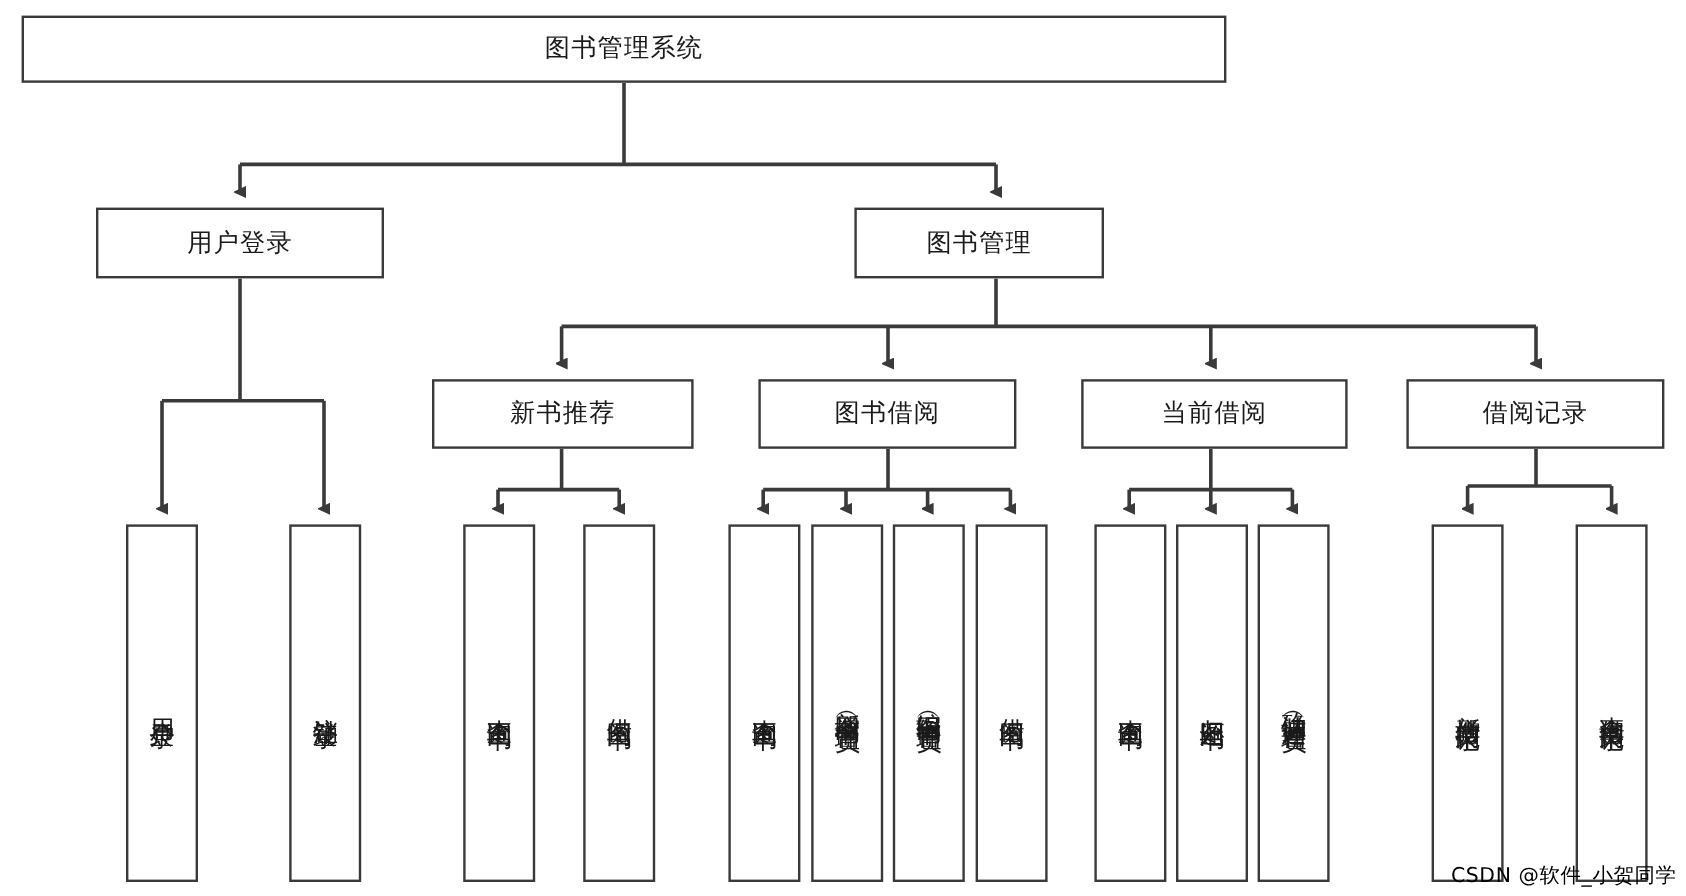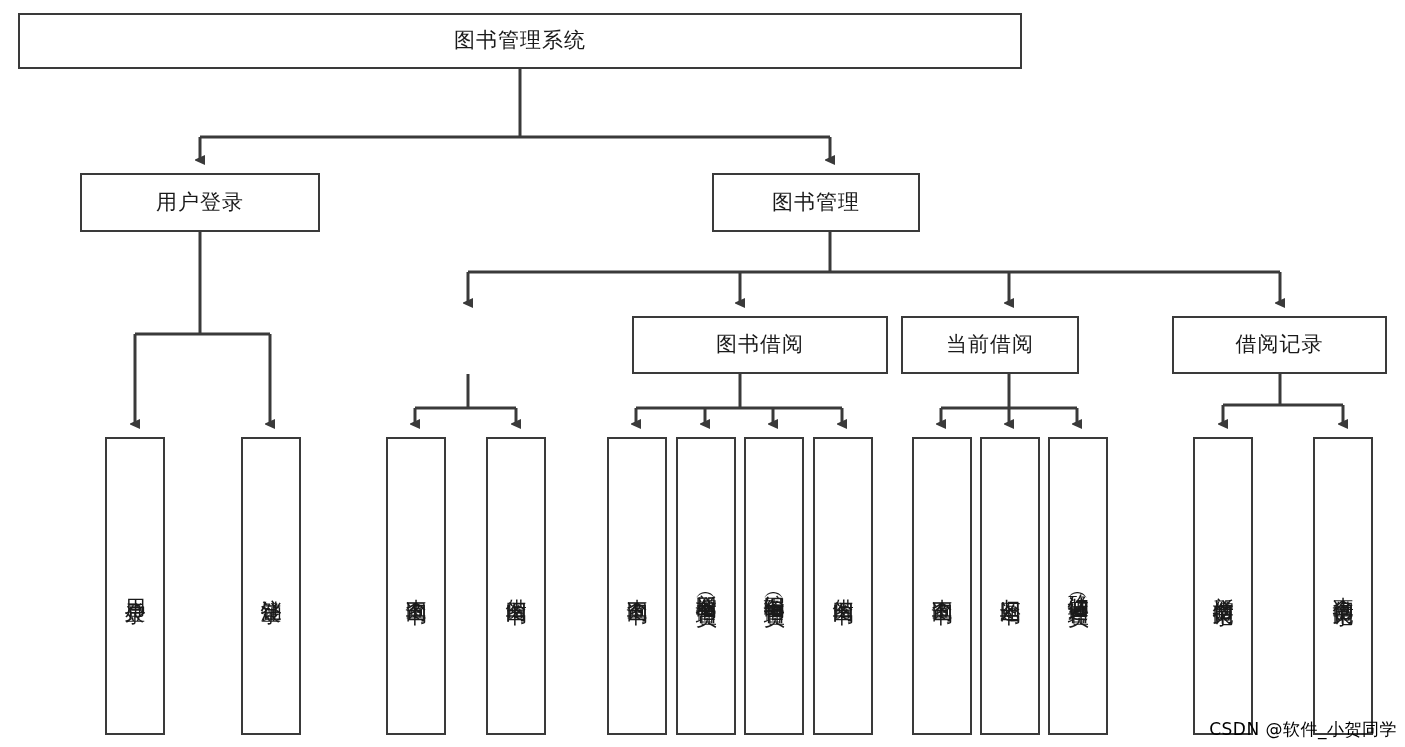--- a/index.html
+++ b/index.html
@@ -131,24 +131,27 @@
     <span class="node-label">图书管理系统</span>
   </div>
 
   <div class="node horiz" style="left:80px; top:173px; width:240px; height:59px;">
     <span class="node-label">用户登录</span>
   </div>
   <div class="node horiz" style="left:712px; top:173px; width:208px; height:59px;">
     <span class="node-label">图书管理</span>
   </div>
 
-  <div class="node horiz" style="left:632px; top:316px; width:256px; height:58px;">
+  <div class="node horiz" style="left:360px; top:316px; width:218px; height:58px;">
+    <span class="node-label">新书推荐</span>
+  </div>
+  <div class="node horiz" style="left:632px; top:316px; width:215px; height:58px;">
     <span class="node-label">图书借阅</span>
   </div>
-  <div class="node horiz" style="left:901px; top:316px; width:178px; height:58px;">
+  <div class="node horiz" style="left:901px; top:316px; width:222px; height:58px;">
     <span class="node-label">当前借阅</span>
   </div>
   <div class="node horiz" style="left:1172px; top:316px; width:215px; height:58px;">
     <span class="node-label">借阅记录</span>
   </div>
 
   <div class="node vert" style="left:105px; top:437px; width:60px; height:298px;">
     <span class="node-label">用户登录</span>
   </div>
   <div class="node vert" style="left:241px; top:437px; width:60px; height:298px;">

